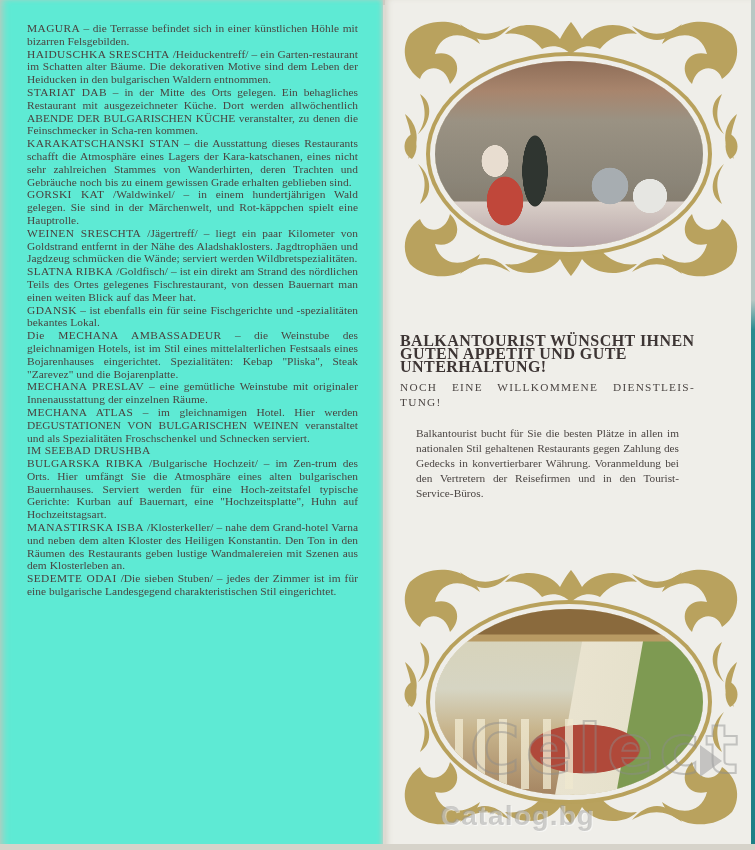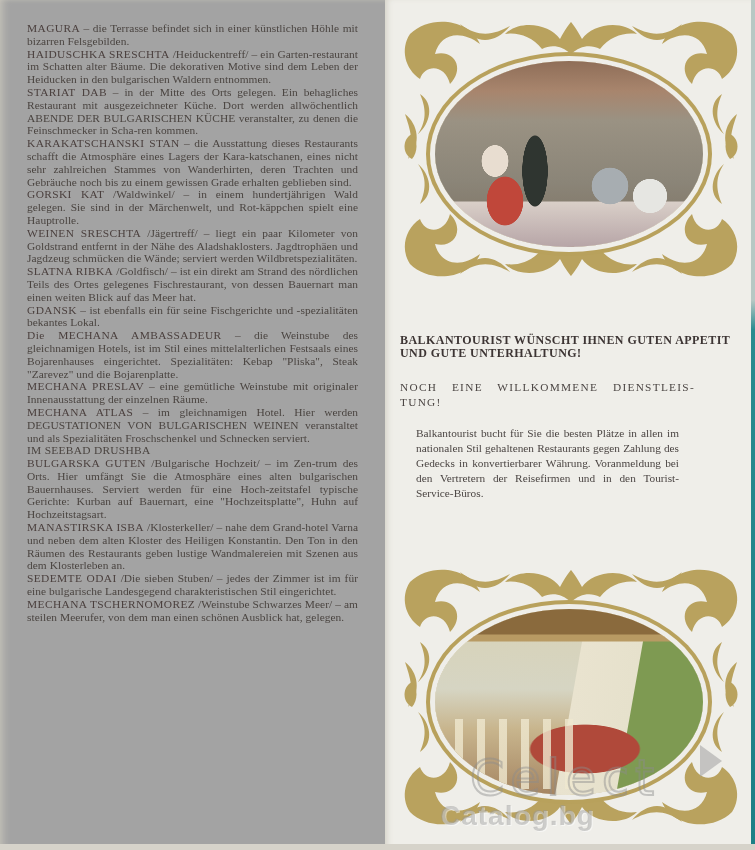--- a/index.html
+++ b/index.html
@@ -3,23 +3,22 @@
 <meta charset="utf-8">
 <style>
   html, body { margin:0; padding:0; }
   body {
     width:755px; height:850px; overflow:hidden; position:relative;
     background:#dcdad3;
     font-family:"Liberation Serif","DejaVu Serif",serif;
   }
   .page-left {
     position:absolute; left:0; top:0; width:383px; height:850px;
-    background:#a3a3a3;
+    background:#5eead4;
     box-shadow: inset 6px 0 8px -4px #c9c6bc, inset -3px 0 5px -2px #cfccc2;
-    padding-left: 18px;
   }
   .page-right {
     position:absolute; left:385px; top:0; width:366px; height:850px;
     background:#efeee9;
     box-shadow: inset 5px 0 6px -3px #d3d0c6;
   }
   .teal-edge {
     position:absolute; right:0; top:0; width:4px; height:850px;
     background:linear-gradient(#b8c8c4 0, #b8c8c4 300px, #2a8b8f 330px, #1d7f86 850px);
   }
@@ -64,43 +63,42 @@
       linear-gradient(180deg, #d8d2b6 0, #d6d5c3 80px, #c8b58d 120px, #a58562 186px);
   }
   .photo.p2::after {
     content:""; position:absolute; left:20px; top:110px; width:120px; height:70px;
     background: repeating-linear-gradient(90deg, #efe8cf 0 8px, transparent 8px 22px);
     opacity:0.8;
   }
 
   .greeting {
     position:absolute; left:400px; top:334px; width:348px;
-    font-size:12px; line-height:13px; color:#3d3534;
+    font-size:16px; line-height:13px; color:#3d3534;
     letter-spacing:0.45px; font-weight:bold;
   }
   .info {
     position:absolute; left:400px; top:380px; width:295px;
     font-size:11.3px; line-height:15px; color:#4b4543;
     text-align:justify;
   }
   .info .subhead { letter-spacing:1.3px; margin:0; }
   .info p { margin:16px; }
 
   .watermark {
     position:absolute; left:440px; top:800px; width:270px; height:40px;
     font-family:Liberation Sans, sans-serif; font-weight:bold; font-size:28px;
     color:rgba(150,150,150,0.45); letter-spacing:1px;
     text-shadow: 1px 1px 0 rgba(255,255,255,0.5);
   }
   .watermark-logo {
     position:absolute; left:470px; top:710px; width:270px; height:80px;
-    font-family:"DejaVu Sans", sans-serif; font-size:49px; font-weight:normal;
+    font-family:"DejaVu Sans", sans-serif; font-size:68px; font-weight:bold;
     color:transparent; -webkit-text-stroke:2px rgba(140,140,140,0.45);
     letter-spacing:6px;
-    margin-top:40px;
   }
   .watermark-arrow {
     position:absolute; left:700px; top:745px; width:0; height:0;
     border-top:16px solid transparent; border-bottom:16px solid transparent;
     border-left:22px solid rgba(160,160,160,0.55);
   }
 </style>
 </head>
 <body>
 
@@ -113,24 +111,23 @@
     <p class="entry"><span class="name">STARIAT DAB</span><span> – in der Mitte des Orts gelegen. Ein behagliches Restaurant mit ausgezeichneter Küche. Dort werden allwöchentlich ABENDE DER BULGARISCHEN KÜCHE veranstalter, zu denen die Feinschmecker in Scha-ren kommen.</span></p>
     <p class="entry"><span class="name">KARAKATSCHANSKI STAN</span><span> – die Ausstattung dieses Restaurants schafft die Atmosphäre eines Lagers der Kara-katschanen, eines nicht sehr zahlreichen Stammes von Wanderhirten, deren Trachten und Gebräuche noch bis zu einem gewissen Grade erhalten geblieben sind.</span></p>
     <p class="entry"><span class="name">GORSKI KAT</span><span> /Waldwinkel/ – in einem hundertjährigen Wald gelegen. Sie sind in der Märchenwelt, und Rot-käppchen spielt eine Hauptrolle.</span></p>
     <p class="entry"><span class="name">WEINEN SRESCHTA</span><span> /Jägertreff/ – liegt ein paar Kilometer von Goldstrand entfernt in der Nähe des Aladshaklosters. Jagdtrophäen und Jagdzeug schmücken die Wände; serviert werden Wildbretspezialitäten.</span></p>
     <p class="entry"><span class="name">SLATNA RIBKA</span><span> /Goldfisch/ – ist ein direkt am Strand des nördlichen Teils des Ortes gelegenes Fischrestaurant, von dessen Bauernart man einen weiten Blick auf das Meer hat.</span></p>
     <p class="entry"><span class="name">GDANSK</span><span> – ist ebenfalls ein für seine Fischgerichte und -spezialitäten bekantes Lokal.</span></p>
     <p class="entry"><span class="name">Die MECHANA AMBASSADEUR</span><span> – die Weinstube des gleichnamigen Hotels, ist im Stil eines mittelalterlichen Festsaals eines Bojarenhauses eingerichtet. Spezialitäten: Kebap "Pliska", Steak "Zarevez" und die Bojarenplatte.</span></p>
     <p class="entry"><span class="name">MECHANA PRESLAV</span><span> – eine gemütliche Weinstube mit originaler Innenausstattung der einzelnen Räume.</span></p>
     <p class="entry"><span class="name">MECHANA ATLAS</span><span> – im gleichnamigen Hotel. Hier werden DEGUSTATIONEN VON BULGARISCHEN WEINEN veranstaltet und als Spezialitäten Froschschenkel und Schnecken serviert.</span></p>
     <p class="heading-line">IM SEEBAD DRUSHBA</p>
-    <p class="entry"><span class="name">BULGARSKA GUTEN</span><span> /Bulgarische Hochzeit/ – im Zen-trum des Orts. Hier umfängt Sie die Atmosphäre eines alten bulgarischen Bauernhauses. Serviert werden für eine Hoch-zeitstafel typische Gerichte: Kurban auf Bauernart, eine "Hochzeitsplatte", Huhn auf Hochzeitstagsart.</span></p>
+    <p class="entry"><span class="name">BULGARSKA RIBKA</span><span> /Bulgarische Hochzeit/ – im Zen-trum des Orts. Hier umfängt Sie die Atmosphäre eines alten bulgarischen Bauernhauses. Serviert werden für eine Hoch-zeitstafel typische Gerichte: Kurban auf Bauernart, eine "Hochzeitsplatte", Huhn auf Hochzeitstagsart.</span></p>
     <p class="entry"><span class="name">MANASTIRSKA ISBA</span><span> /Klosterkeller/ – nahe dem Grand-hotel Varna und neben dem alten Kloster des Heiligen Konstantin. Den Ton in den Räumen des Restaurants geben lustige Wandmalereien mit Szenen aus dem Klosterleben an.</span></p>
     <p class="entry"><span class="name">SEDEMTE ODAI</span><span> /Die sieben Stuben/ – jedes der Zimmer ist im für eine bulgarische Landesgegend charakteristischen Stil eingerichtet.</span></p>
-    <p class="entry"><span class="name">MECHANA TSCHERNOMOREZ</span><span> /Weinstube Schwarzes Meer/ – am steilen Meerufer, von dem man einen schönen Ausblick hat, gelegen.</span></p>
   </div>
 </div>
 
 <div class="page-right"></div>
 <div class="teal-edge"></div>
 
 <div class="frame top">
   <svg width="342" height="270" viewBox="0 0 342 270">
     <g fill="#b9a25e">
 

